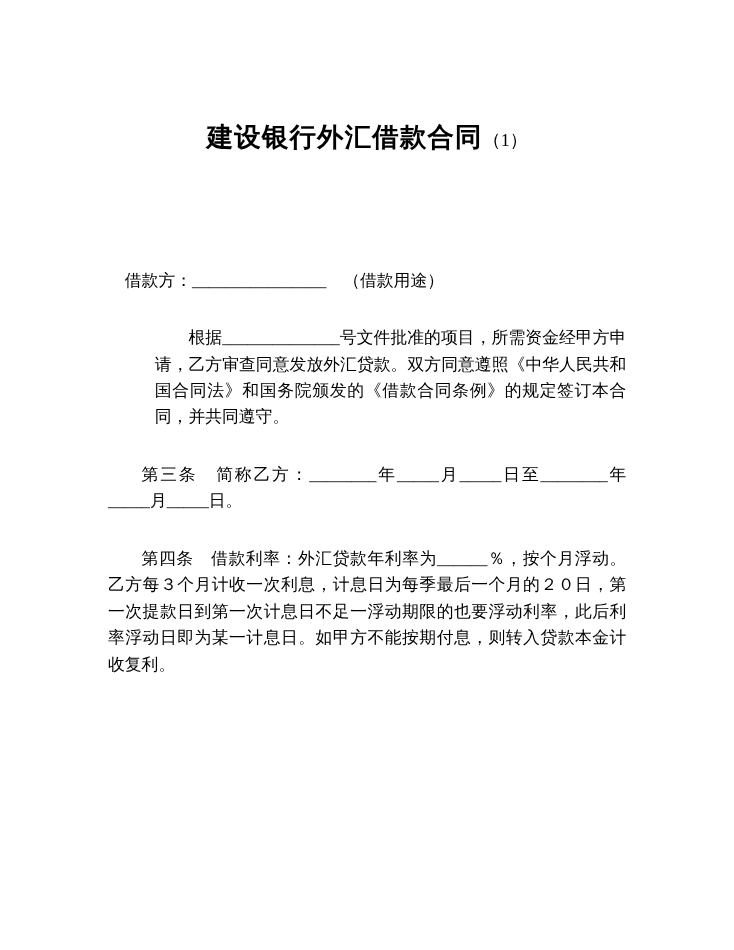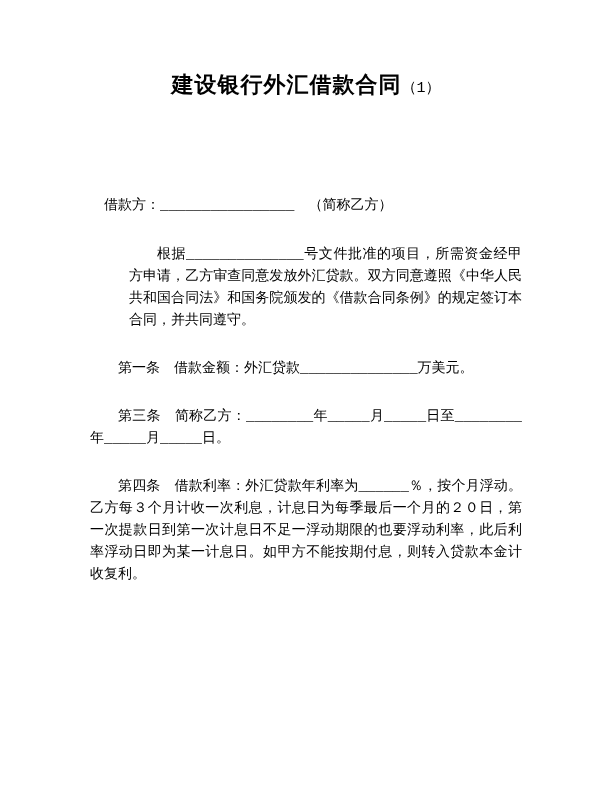--- a/index.html
+++ b/index.html
@@ -11,23 +11,22 @@
     width: 612px;
     height: 792px;
     overflow: hidden;
     font-family: "Liberation Serif", "DejaVu Serif", serif;
     color: #000000;
   }
   .page {
     box-sizing: border-box;
     width: 612px;
     height: 792px;
-    padding: 72px 90px 0 90px;
+    padding: 100px 90px 0 90px;
     background: #ffffff;
-    font-family: Liberation Mono, monospace;
   }
   .title {
     margin: 0;
     text-align: center;
     font-size: 22px;
     font-weight: bold;
     letter-spacing: 1px;
     line-height: 30px;
     white-space: nowrap;
   }
@@ -64,26 +63,25 @@
   }
 </style>
 </head>
 <body>
 
 <div class="page">
 
   <h1 class="title"><span>建设银行外汇借款合同</span><span class="title-number">（1）</span></h1>
 
   <div class="parties">
-    <p class="party"><span>借款方：</span><span>________________</span><span class="party-note">（简称乙方）</span></p>
+    <p class="party"><span>借款方：</span><span>________________</span><span class="party-note">（借款用途）</span></p>
   </div>
 
   <p class="para first">根据______________号文件批准的项目，所需资金经甲方申请，乙方审查同意发放外汇贷款。双方同意遵照《中华人民共和国合同法》和国务院颁发的《借款合同条例》的规定签订本合同，并共同遵守。</p>
 
-  <p class="para">第一条　借款金额：外汇贷款______________万美元。</p>
 
 
   <p class="para">第三条　简称乙方：________年_____月_____日至________年_____月_____日。</p>
 
 
   <p class="para">第四条　借款利率：外汇贷款年利率为______％，按个月浮动。乙方每３个月计收一次利息，计息日为每季最后一个月的２０日，第一次提款日到第一次计息日不足一浮动期限的也要浮动利率，此后利率浮动日即为某一计息日。如甲方不能按期付息，则转入贷款本金计收复利。</p>
 
 
 </div>
 

